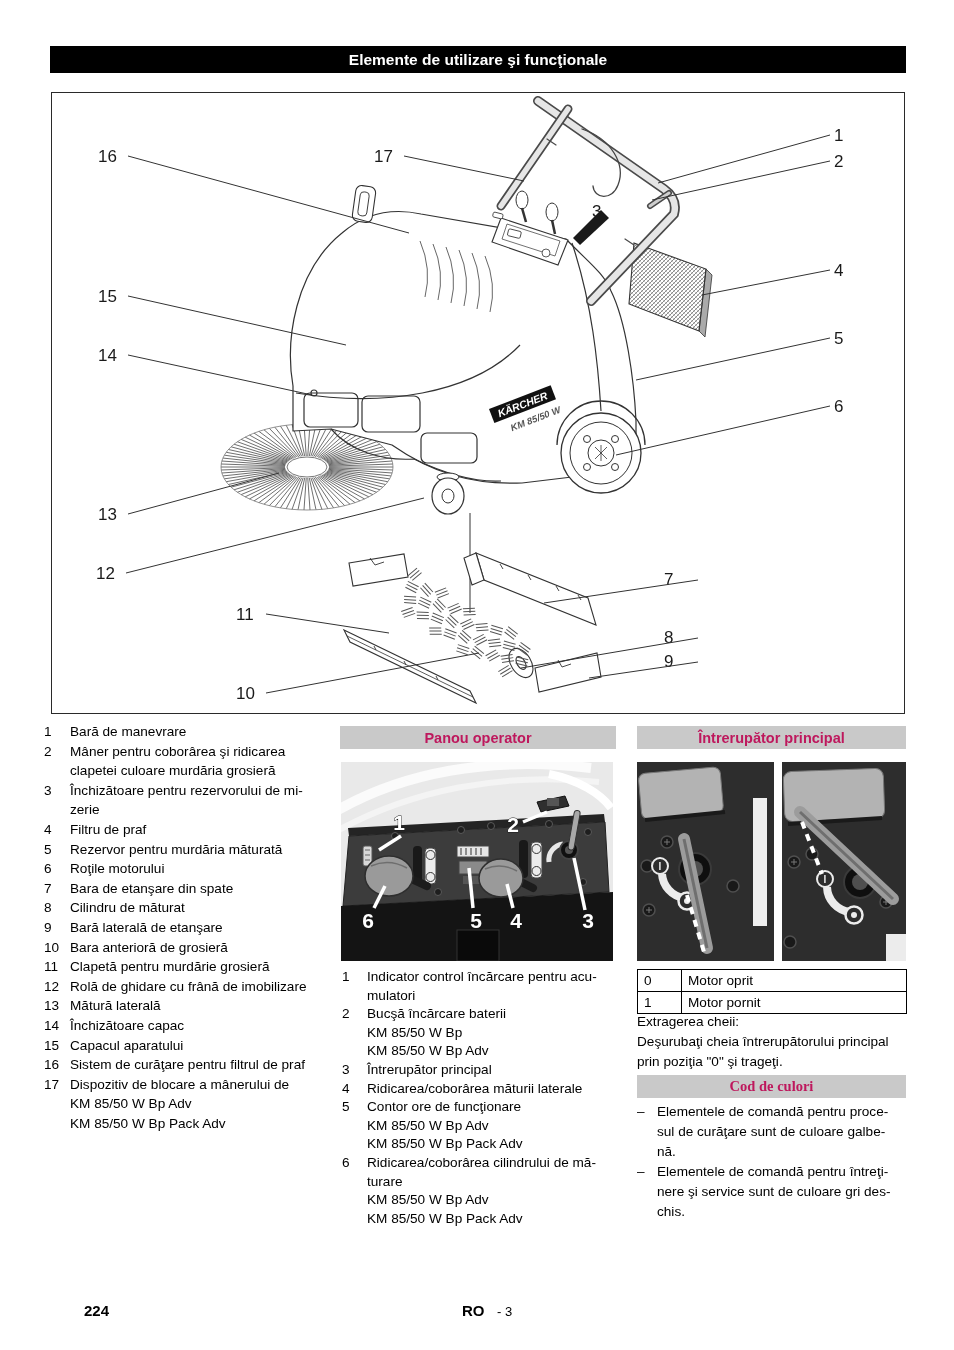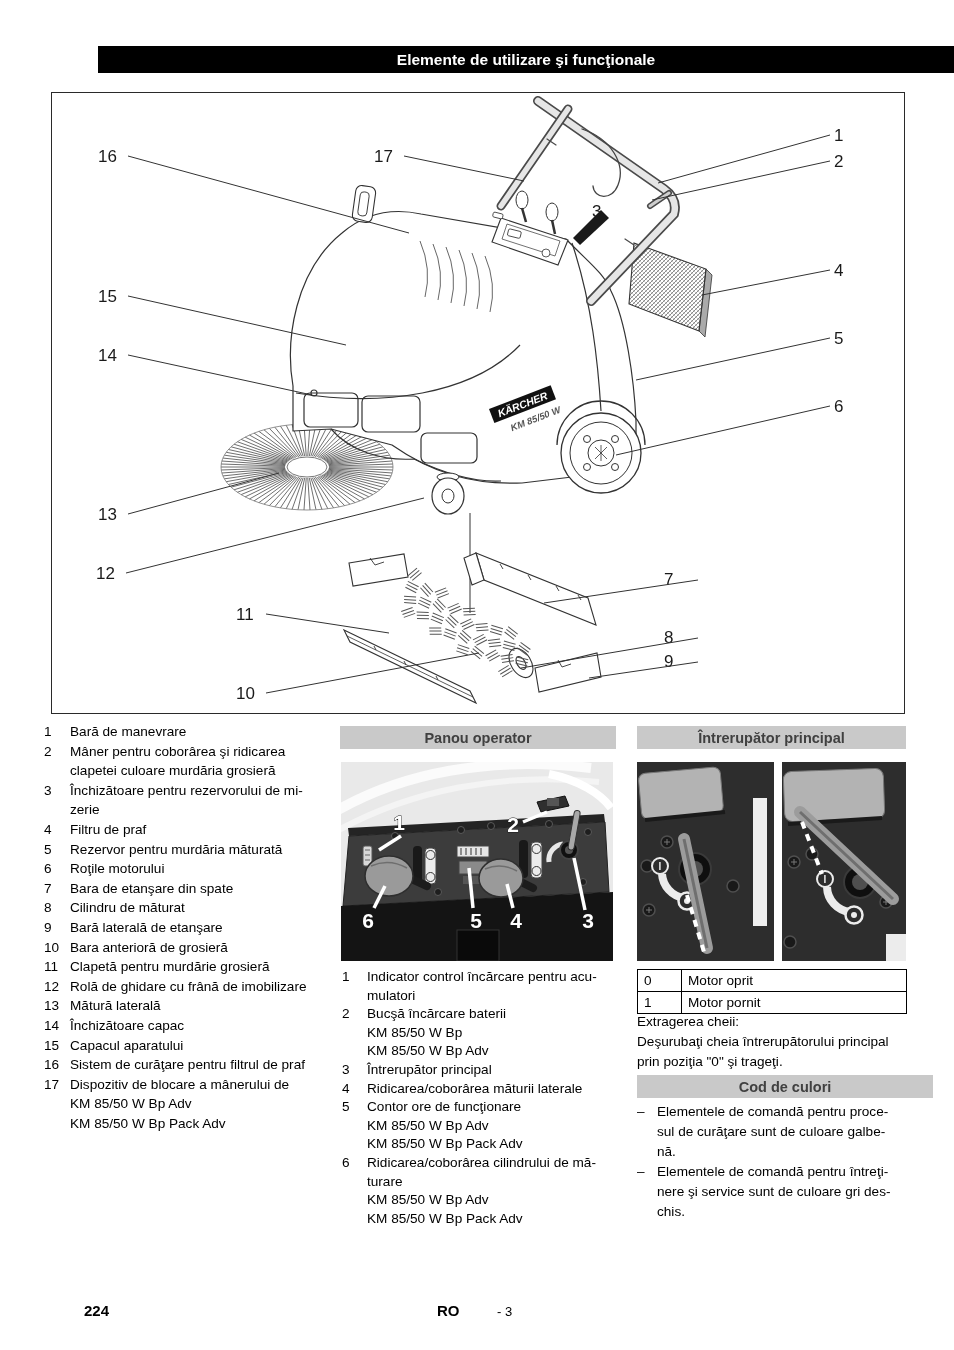--- a/index.html
+++ b/index.html
@@ -3,25 +3,25 @@
 <meta charset="utf-8">
 <style>
   html,body{margin:0;padding:0;}
   body{
     width:954px;height:1350px;position:relative;background:#fff;color:#000;
     font-family:"Liberation Sans","DejaVu Sans",sans-serif;overflow:hidden;
   }
   .abs{position:absolute;}
   .titlebar{
     left:50px;top:46px;width:856px;height:27px;background:#000;color:#fff;
-    font-weight:bold;font-size:15.5px;display:flex;align-items:center;justify-content:center;margin-left:48px;
+    font-weight:bold;font-size:15.5px;display:flex;align-items:center;justify-content:center;
   }
   .frame{left:51px;top:92px;width:852px;height:620px;border:1px solid #2a2a2a;}
   .secbar{
-    background:#c9c9c9;color:#404040;font-weight:bold;font-size:14.5px;
+    background:#c9c9c9;color:#be185d;font-weight:bold;font-size:14.5px;
     display:flex;align-items:center;justify-content:center;height:23px;
   }
   .plist{font-size:13.6px;}
   .prow{display:flex;}
   .prow .n{flex:none;}
   .prow .t{flex:1;}
   .llist{line-height:19.6px;}
   .llist .n{width:26px;}
   .mlist{line-height:18.6px;}
   .mlist .n{width:25px;}
@@ -773,21 +773,21 @@
 
 <div class="abs keytext">
 
     <div>Extragerea cheii:</div>
 
     <div>Deşurubaţi cheia întrerupătorului principal</div>
 
     <div>prin poziţia "0" şi trageţi.</div>
   </div>
 
-<div class="abs secbar" style="left:637px;top:1075px;width:296px;">Cod de culori</div>
+<div class="abs secbar" style="left:637px;top:1075px;width:269px;font-family:Liberation Serif, serif;">Cod de culori</div>
 <div class="abs plist blist" style="left:637px;top:1102px;width:274px;">
 
     <div class="prow">
       <span class="n">–</span>
       <span class="t">Elementele de comandă pentru proce-</span>
     </div>
 
     <div class="prow">
       <span class="n"></span>
       <span class="t">sul de curăţare sunt de culoare galbe-</span>
@@ -808,14 +808,14 @@
       <span class="t">nere şi service sunt de culoare gri des-</span>
     </div>
 
     <div class="prow">
       <span class="n"></span>
       <span class="t">chis.</span>
     </div>
   </div>
 
 <div class="abs foot" style="left:40px;top:1302px;margin-left:44px;">224</div>
-<div class="abs foot" style="left:437px;top:1302px;">RO</div>
+<div class="abs foot" style="left:462px;top:1302px;">RO</div>
 <div class="abs foot-small" style="left:497px;top:1304px;">- 3</div>
 
 </body></html>

